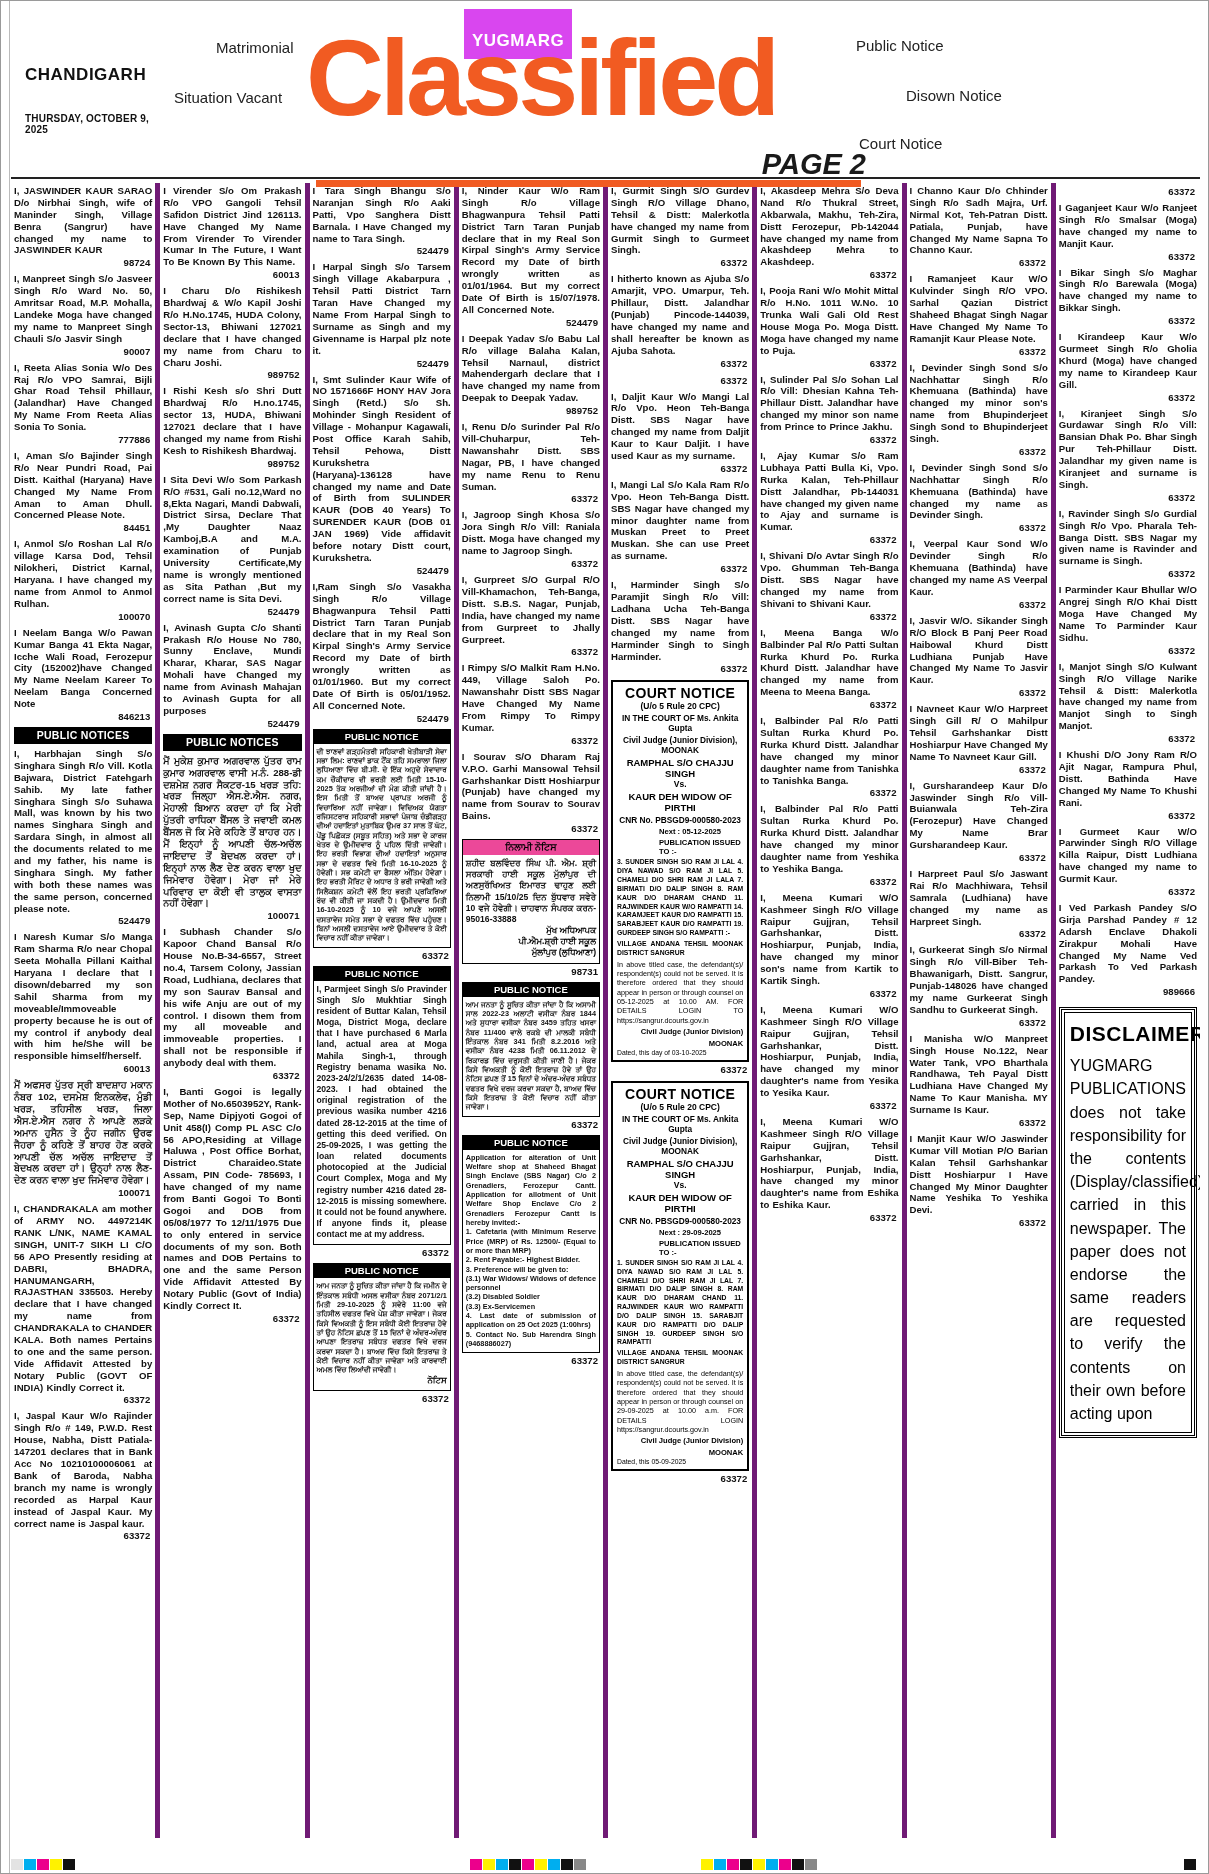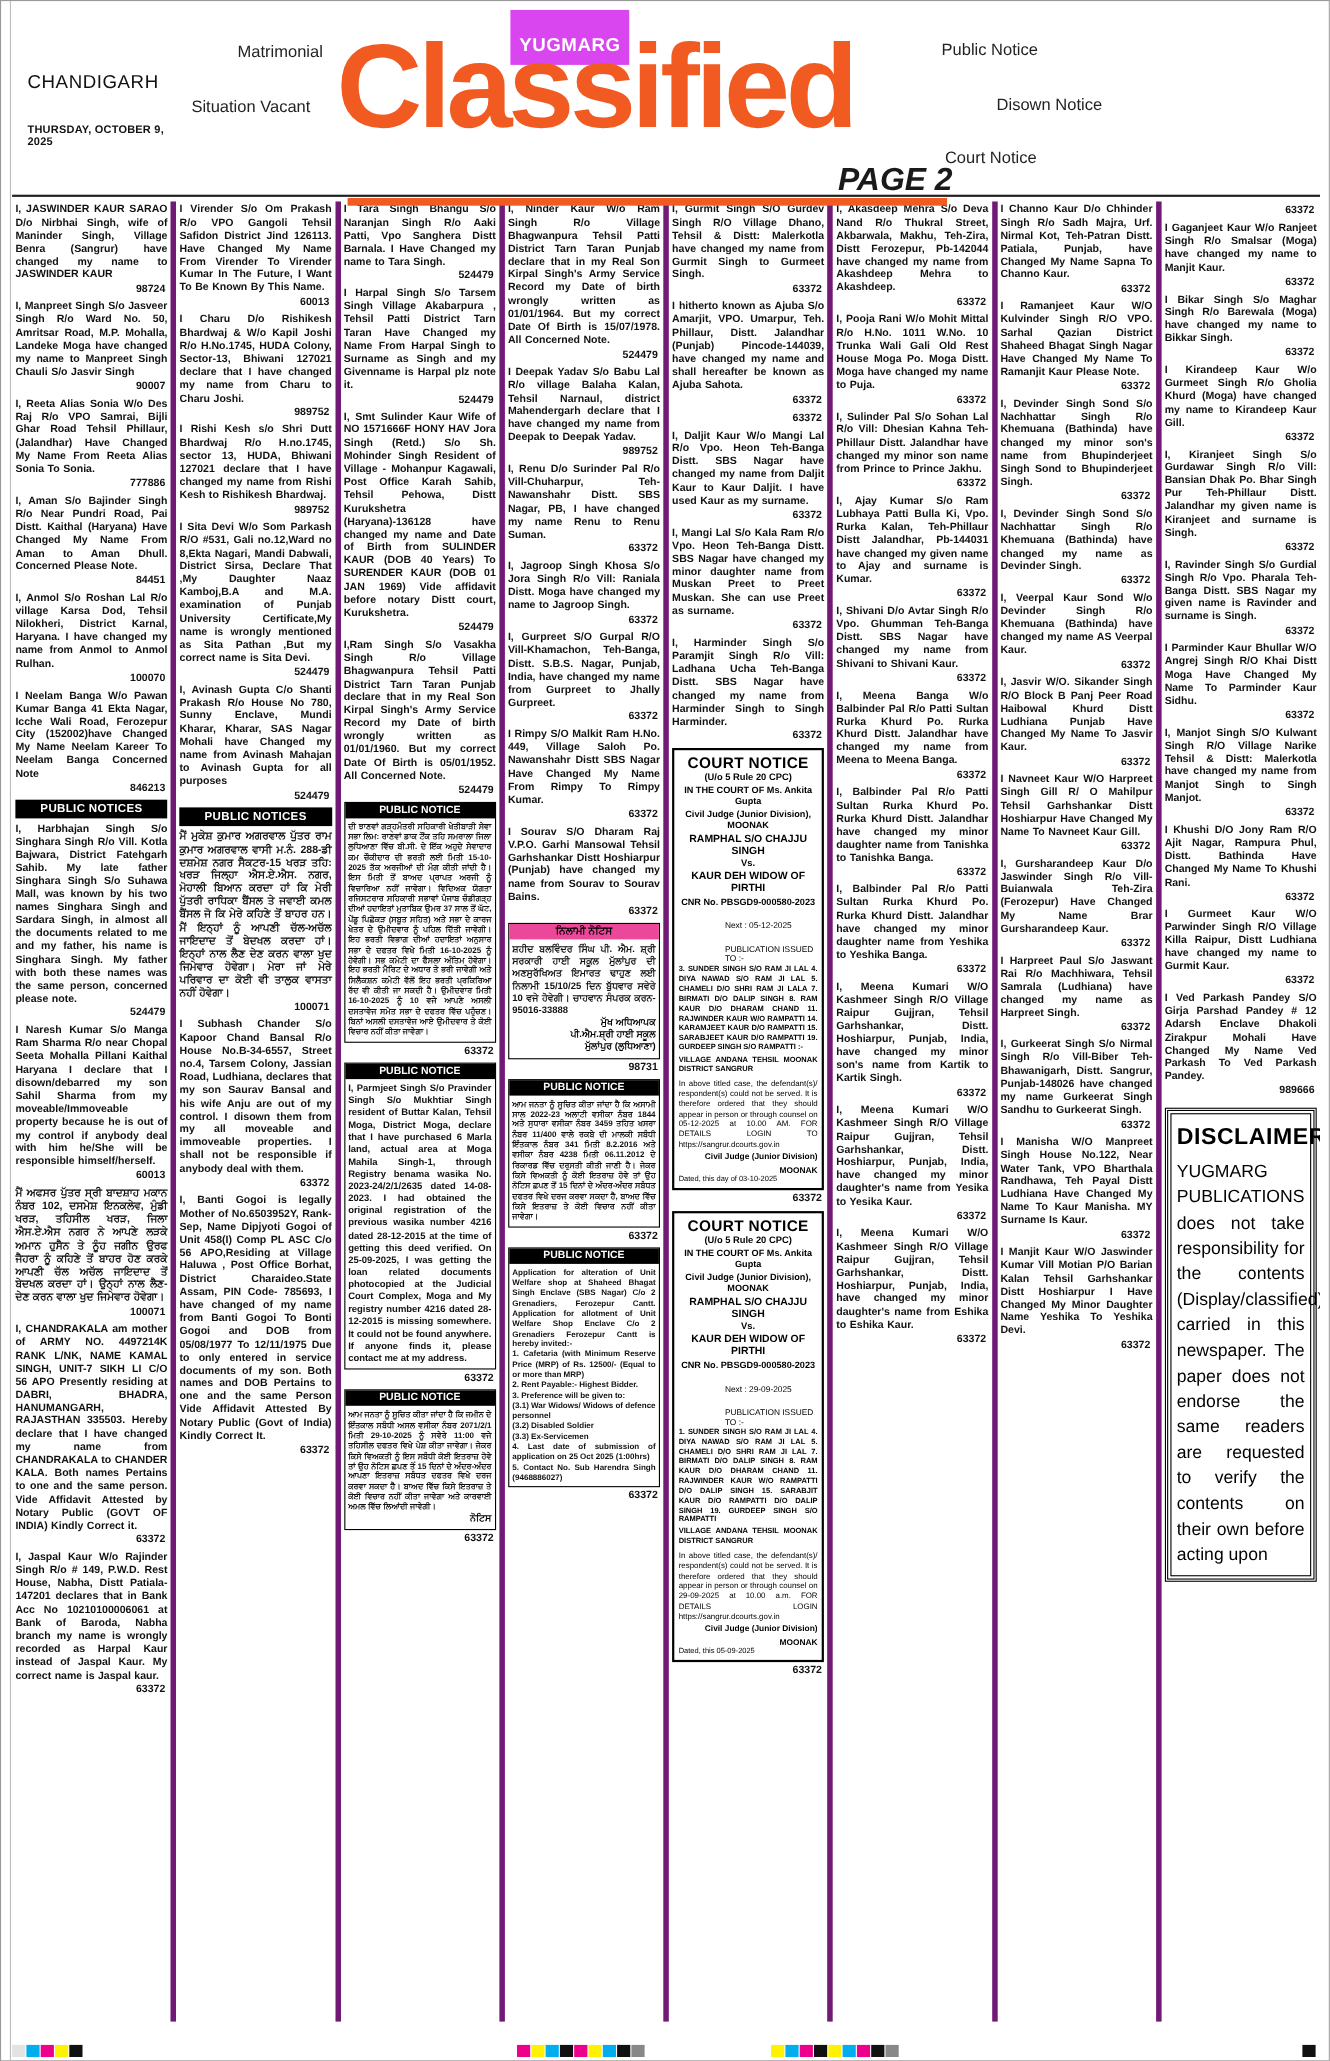--- a/index.html
+++ b/index.html
@@ -5,21 +5,21 @@
   * { margin:0; padding:0; box-sizing:border-box; }
   html,body { background:#e9e9e9; }
   body { font-family:"Liberation Sans","DejaVu Sans",sans-serif; }
   #page { position:relative; width:1209px; height:1874px; margin:0 auto; background:#fff;
           border:1px solid #9a9a9a; overflow:hidden; padding:6px 8px 0 10px; }
   #page:before { content:""; position:absolute; left:8px; top:0; bottom:0; width:1px; background:#bbb; }
 
   
   .hdr { position:relative; height:172px; border-bottom:2px solid #222; }
   .hdr-left { position:absolute; left:14px; top:58px; width:150px; }
-  .city { font-size:17px; font-weight:normal; letter-spacing:.5px; color:#111; }
+  .city { font-size:17px; font-weight:bold; letter-spacing:.5px; color:#111; }
   .dateline { font-size:10px; font-weight:bold; color:#111; margin-top:28px; letter-spacing:.2px; }
   .cat { position:absolute; font-size:15px; color:#222; }
   .cat-matrimonial { left:205px; top:32px; }
   .cat-sitvacant   { left:163px; top:82px; }
   .cat-public  { left:845px; top:30px; }
   .cat-disown  { left:895px; top:80px; }
   .cat-court   { left:848px; top:128px; }
   .logo-wrap { position:absolute; left:295px; top:0; width:500px; height:170px; }
   .yug-box { position:absolute; left:158px; top:2px; background:#d946ef; color:#fff;
              font-size:17px; font-weight:bold; padding:22px 8px 8px 8px; letter-spacing:.5px; }
@@ -49,21 +49,21 @@
   .nbox-b p { font-size:8.6px; line-height:1.3; font-weight:bold; text-align:justify; color:#111; }
   .nbox.small .nbox-b p { font-size:7.3px; line-height:1.28; }
   .nbox .sig { font-size:8.6px; font-weight:bold; text-align:right; line-height:1.3; }
 
   .court { border:2px solid #000; margin:4px 0 1px; padding:3px 4px 4px; }
   .court .c-h  { text-align:center; font-size:14px; font-weight:bold; letter-spacing:.3px; }
   .court .c-r  { text-align:center; font-size:8.5px; font-weight:bold; }
   .court .c-c  { text-align:center; font-size:8.3px; font-weight:bold; margin-top:2px; }
   .court .c-p  { text-align:center; font-size:9.5px; font-weight:bold; margin-top:2px; }
   .court .c-vs { text-align:center; font-size:8.5px; font-weight:bold; }
-  .court .c-m  { font-size:7.6px; font-weight:normal; margin-top:12px;padding-left:42px; }
+  .court .c-m  { font-size:7.6px; font-weight:bold; margin-top:2px;padding-left:42px; }
   .court .c-list { font-size:6.8px; font-weight:bold; line-height:1.3; margin-top:2px; text-align:justify; }
   .court .c-body { font-size:7.2px; line-height:1.3; margin-top:2px; text-align:justify; }
   .court .c-sign { font-size:7.6px; font-weight:bold; text-align:right; margin-top:2px; line-height:1.25; }
   .court .c-date { font-size:6.8px; margin-top:1px; }
 
   .disc { border:3px double #000; outline:1px solid #000; outline-offset:-6px; margin:8px 0 0; padding:12px 8px 10px; }
   .disc-t { text-align:center; font-size:21px; font-weight:bold; letter-spacing:.5px; margin-bottom:8px; }
   .disc-b { font-size:16px; font-weight:normal; line-height:1.45; text-align:justify; }
 
   

